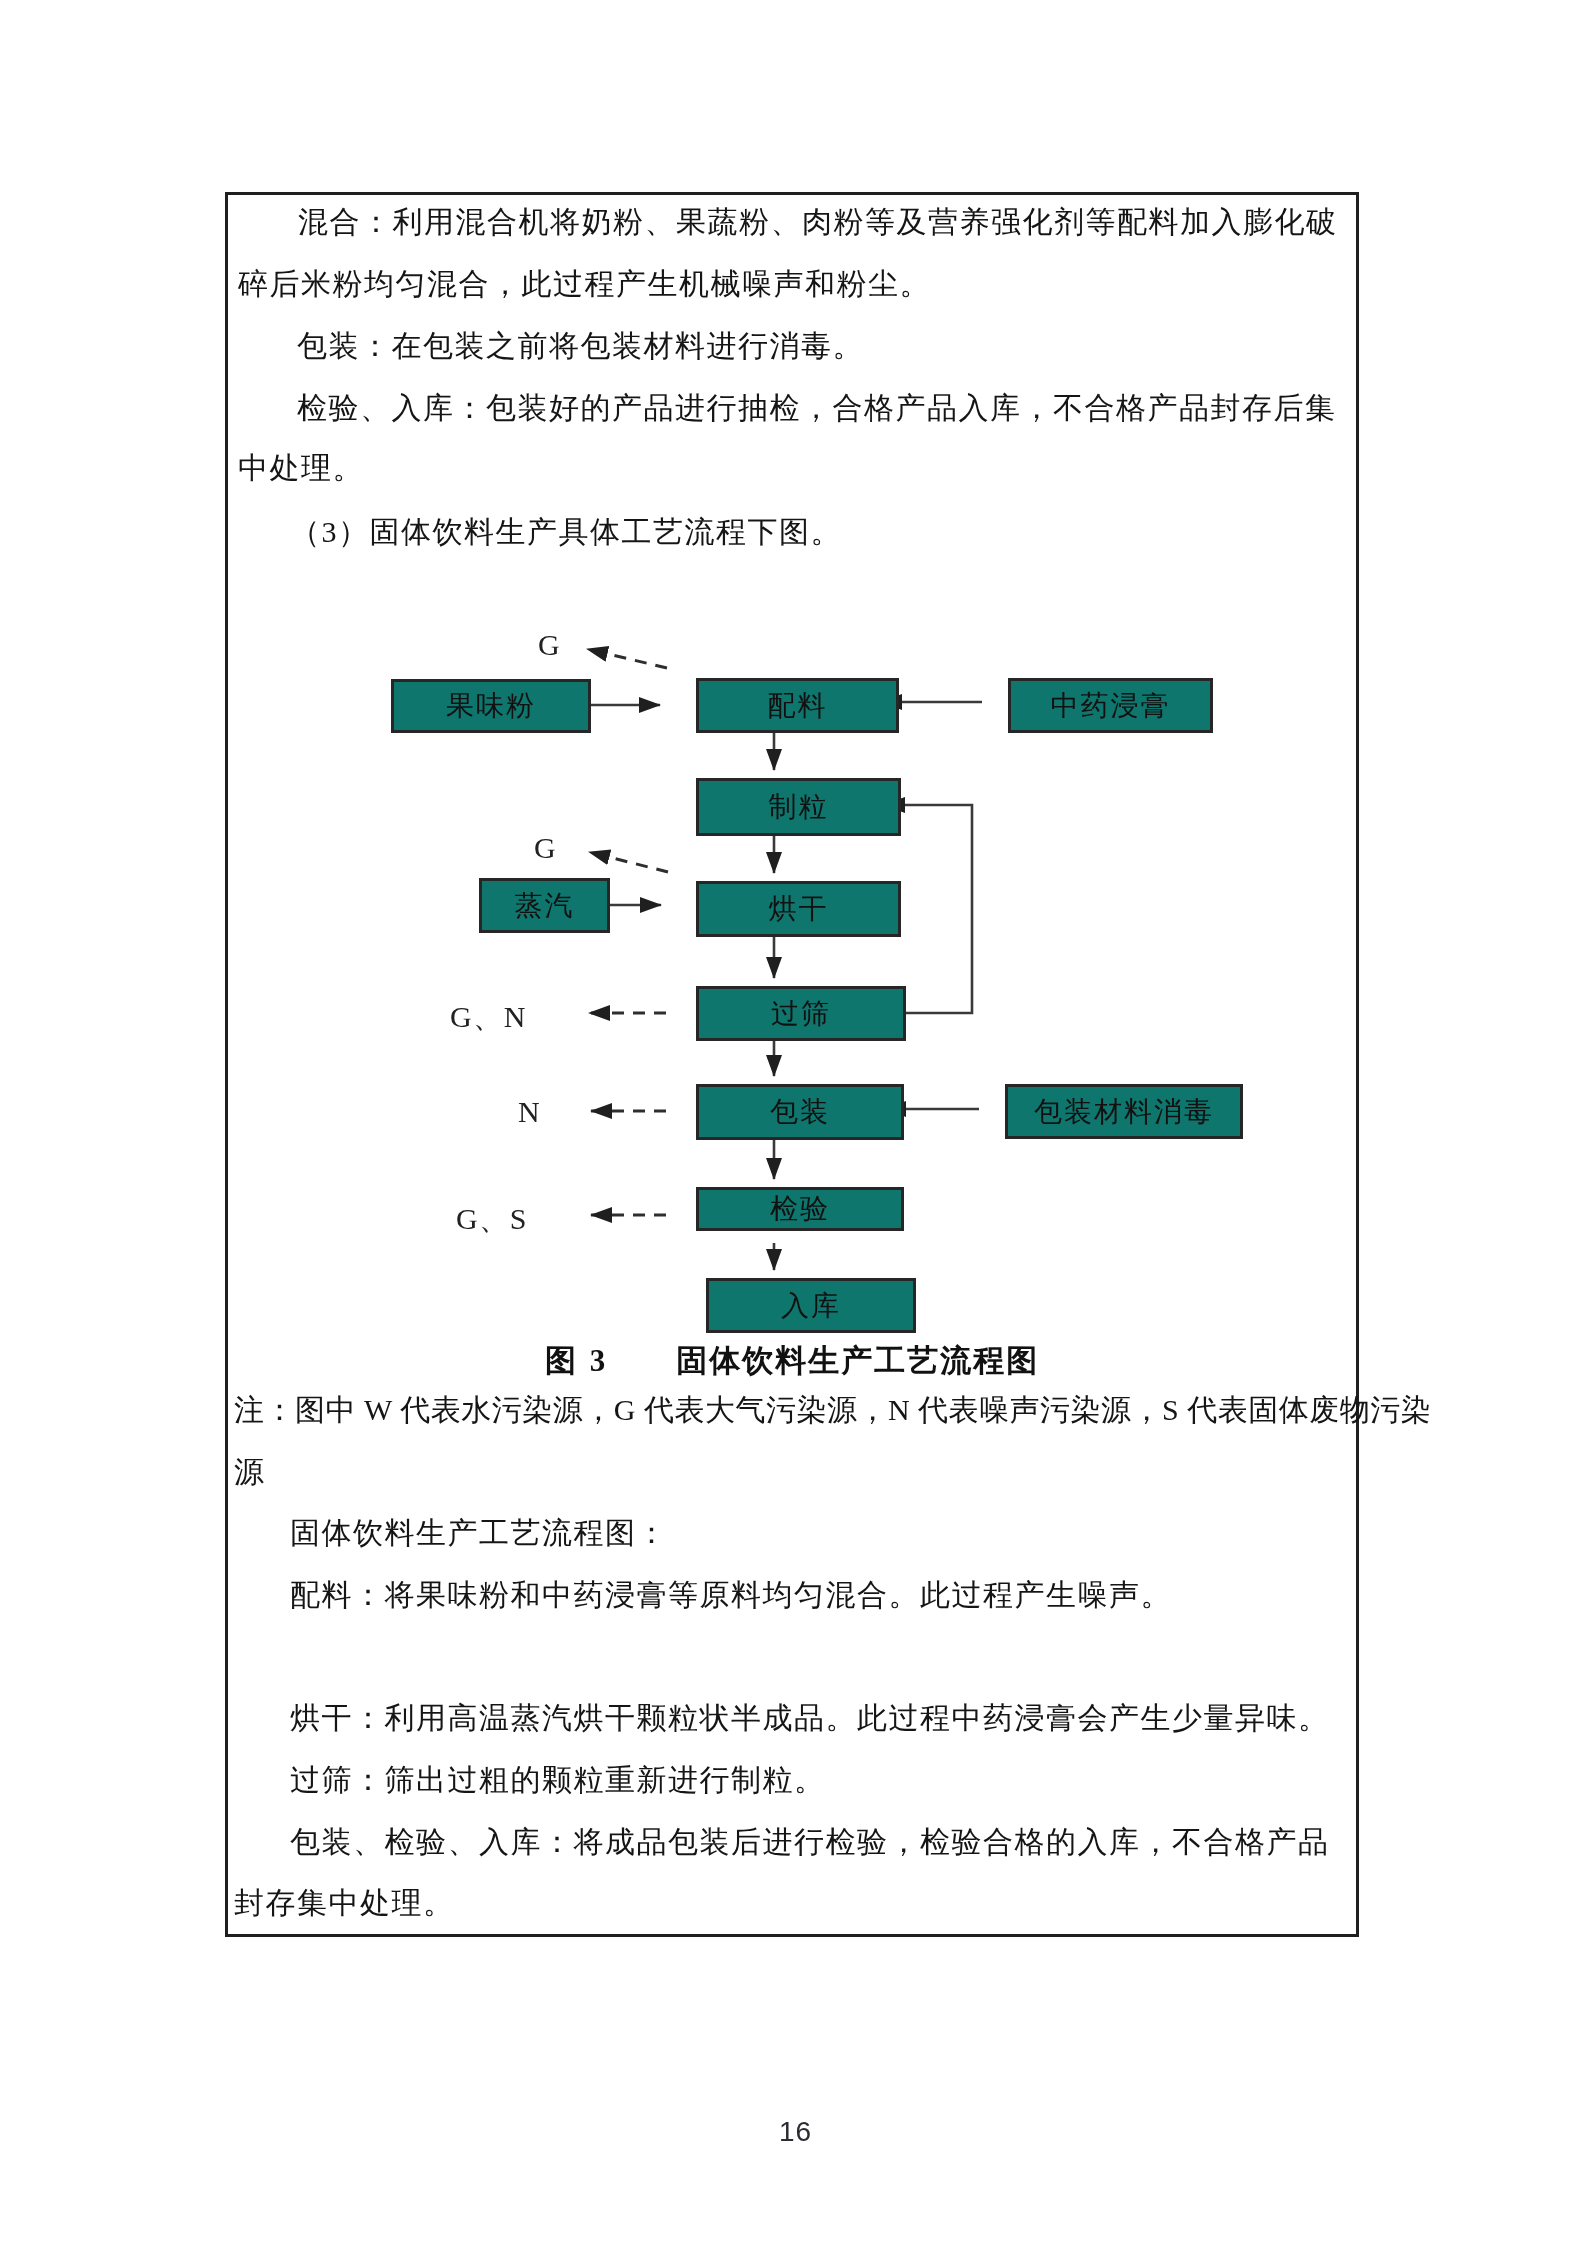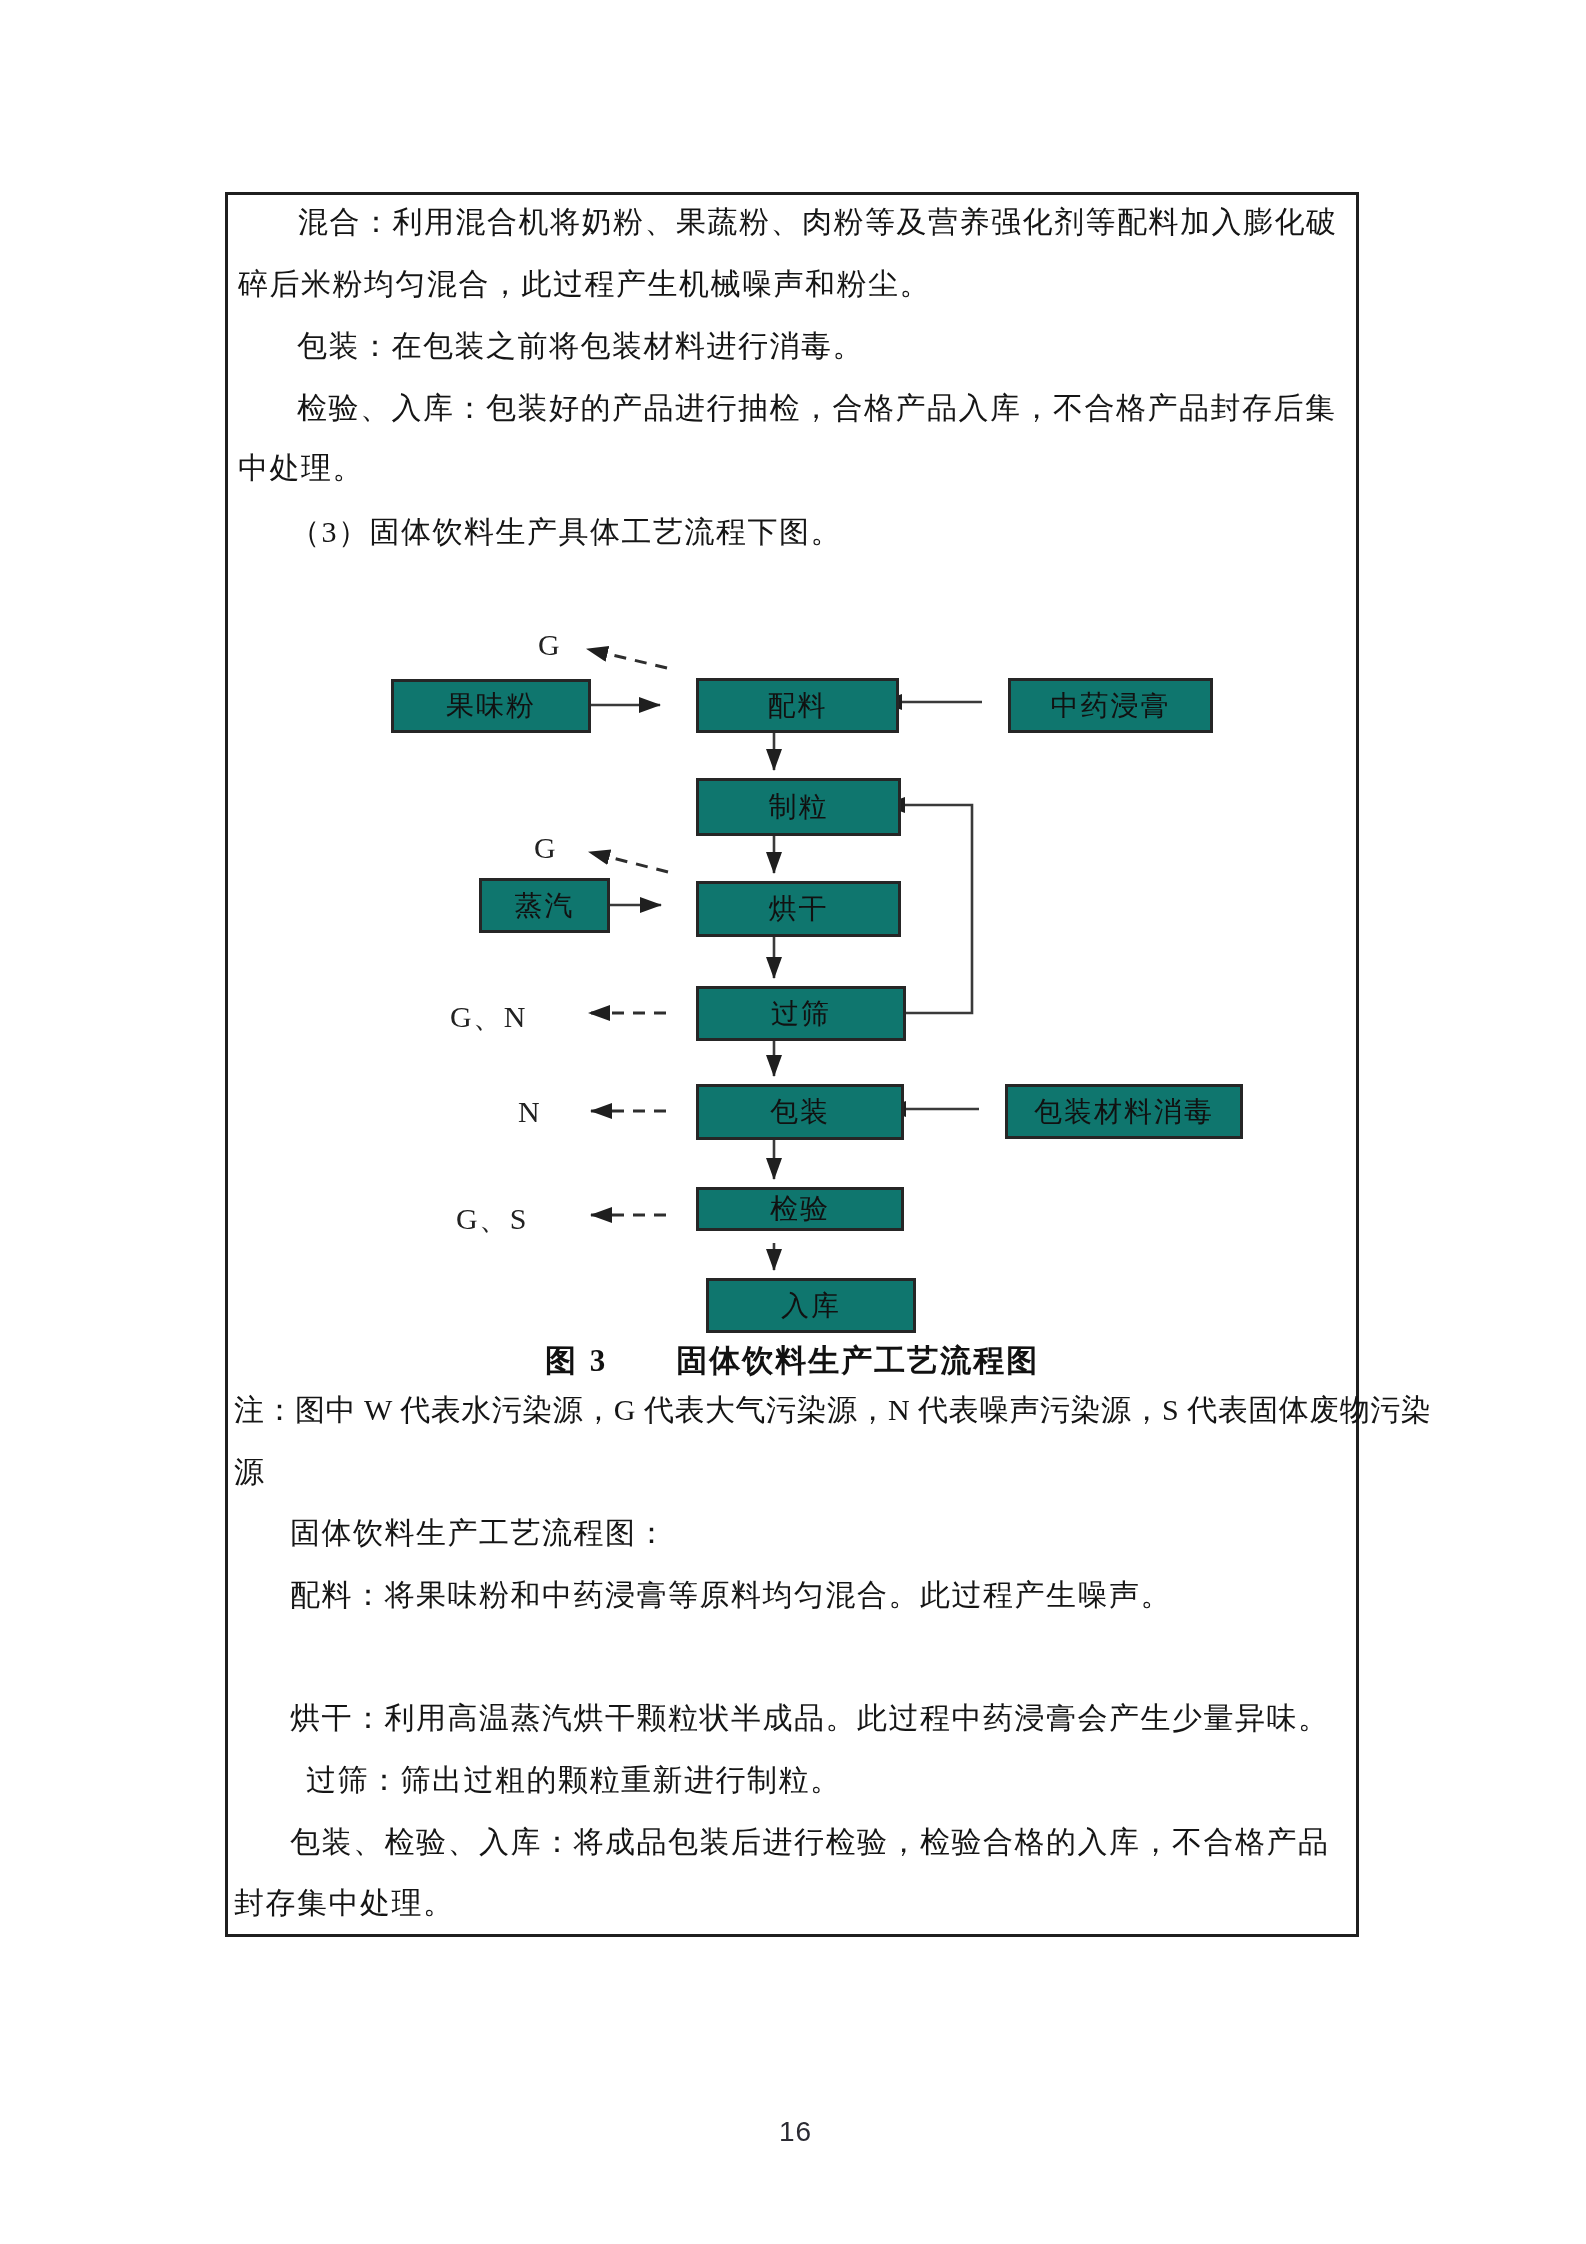--- a/index.html
+++ b/index.html
@@ -84,19 +84,19 @@
 
   <div class="caption">
     <span class="figno">图 3</span><span class="ctitle">固体饮料生产工艺流程图</span>
   </div>
 
   <div class="tline" style="left:234px;top:1394px;letter-spacing:0.5px;">注：图中 W 代表水污染源，G 代表大气污染源，N 代表噪声污染源，S 代表固体废物污染</div>
   <div class="tline" style="left:234px;top:1456px;">源</div>
   <div class="tline" style="left:290px;top:1517px;">固体饮料生产工艺流程图：</div>
   <div class="tline" style="left:290px;top:1579px;">配料：将果味粉和中药浸膏等原料均匀混合。此过程产生噪声。</div>
   <div class="tline" style="left:290px;top:1702px;font-family:Liberation Serif, serif;">烘干：利用高温蒸汽烘干颗粒状半成品。此过程中药浸膏会产生少量异味。</div>
-  <div class="tline" style="left:290px;top:1764px;margin-left:16px;">过筛：筛出过粗的颗粒重新进行制粒。</div>
+  <div class="tline" style="left:290px;top:1764px;">过筛：筛出过粗的颗粒重新进行制粒。</div>
   <div class="tline" style="left:290px;top:1826px;">包装、检验、入库：将成品包装后进行检验，检验合格的入库，不合格产品</div>
   <div class="tline" style="left:234px;top:1887px;">封存集中处理。</div>
 
   <div class="page-number">16</div>
 
 </div>
 
 </body></html>

